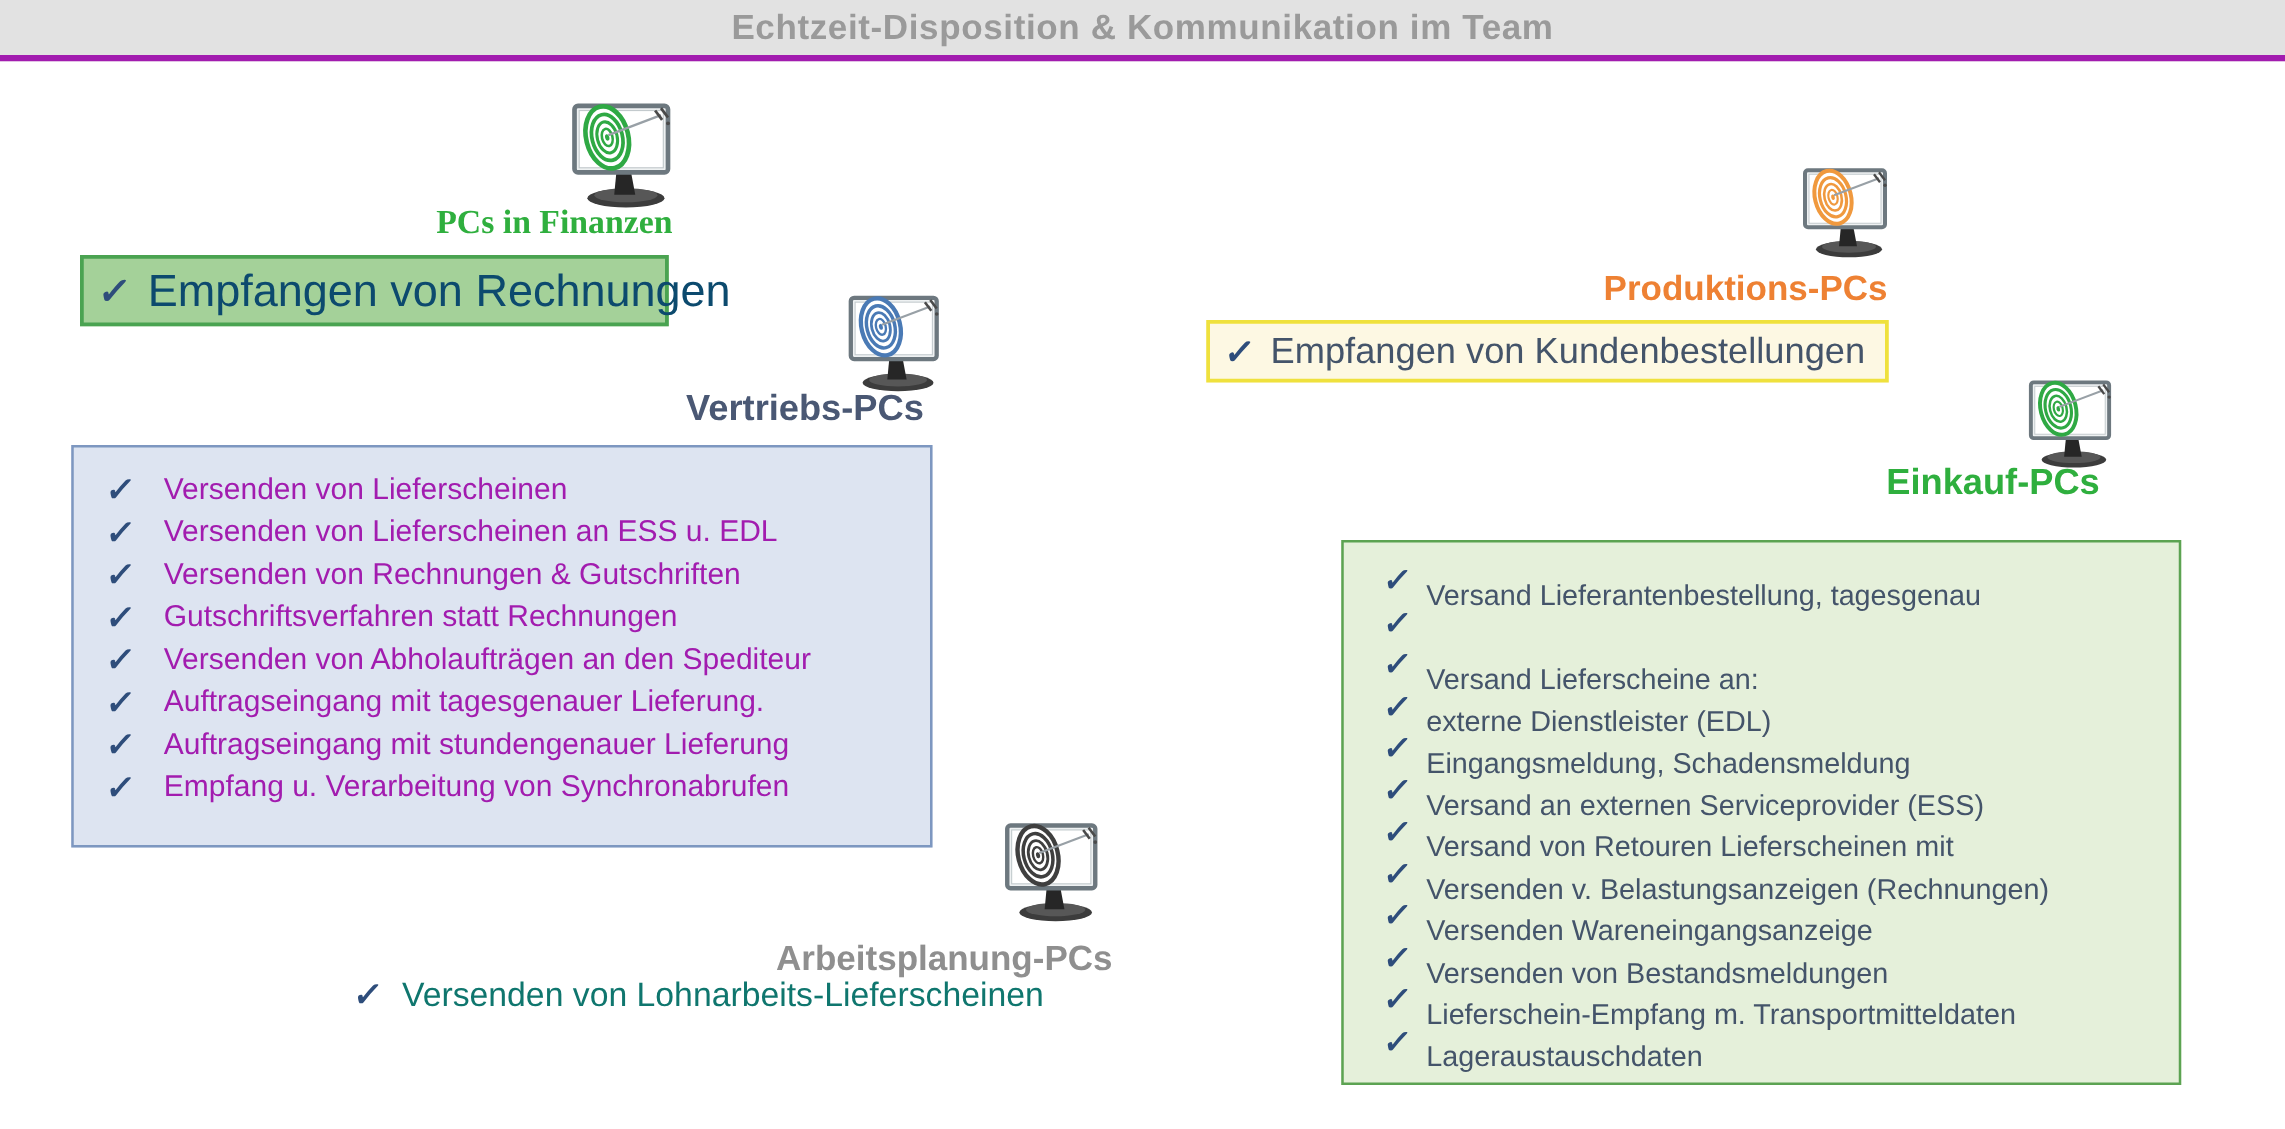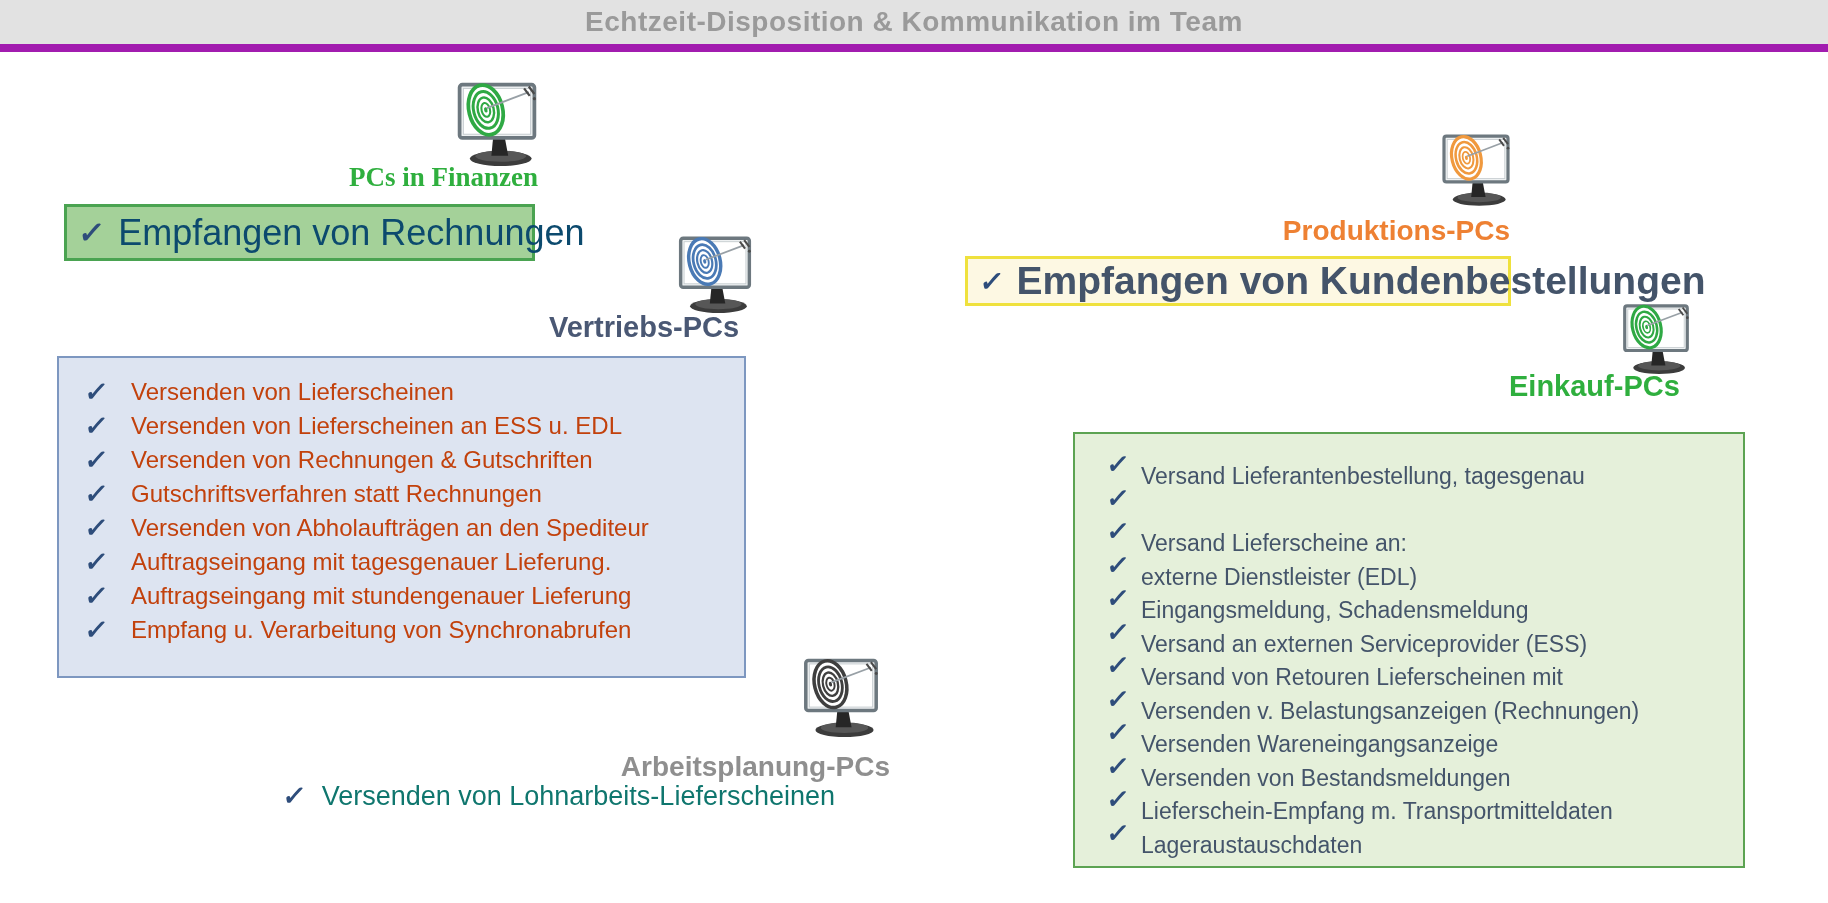--- a/index.html
+++ b/index.html
@@ -3,21 +3,21 @@
 <meta charset="utf-8">
 <style>
   html,body{margin:0;padding:0;background:#ffffff;}
   #slide{
     position:relative;width:1828px;height:903px;background:#ffffff;overflow:hidden;
     font-family:"Liberation Sans",sans-serif;
   }
   
   #titlebar{
     position:absolute;left:0;top:0;width:100%;height:44px;
-    background:#e2e2e2;border-bottom:8px solid #a21caf;
+    background:#e2e2e2;border-bottom:5px solid #a21caf;
     display:flex;align-items:center;justify-content:center;
   }
   #titlebar .title{
     color:#9a9a9a;font-size:28px;font-weight:bold;letter-spacing:.5px;white-space:nowrap;
   }
   
   .abs{position:absolute;}
   .monitor{color:#2fa944;}
   .monitor svg{overflow:visible;display:block;}
   .group-label{font-weight:bold;white-space:nowrap;}
@@ -27,31 +27,31 @@
   #lbl-finanzen{left:300px;top:162px;width:238px;text-align:right;font-size:27px;color:#2faf3e;font-family:Liberation Serif, serif;}
   #box-finanzen{left:64px;top:204px;width:471px;height:57px;background:#a4d199;border:3px solid #4aa351;padding-left:12px;}
   #box-finanzen .check{font-size:30px;margin-right:14px;}
   #box-finanzen .task-label{font-size:36px;color:#0c4a6e;white-space:nowrap;}
   
   #lbl-vertrieb{left:538px;top:311px;width:212px;text-align:center;font-size:29px;color:#4a5874;}
   #box-vertrieb{left:57px;top:356px;width:689px;height:322px;background:#dde4f1;border:2px solid #7d97c0;
     box-sizing:border-box;padding-top:17px;display:block;}
   #box-vertrieb .row{display:flex;align-items:center;height:34px;}
   #box-vertrieb .check{font-size:27px;width:72px;padding-left:26px;box-sizing:border-box;}
-  #box-vertrieb .task-label{font-size:24px;color:#c2410c;white-space:nowrap;}
+  #box-vertrieb .task-label{font-size:24px;color:#a21caf;white-space:nowrap;}
   
   #lbl-arbeitsplanung{left:600px;top:751px;width:290px;text-align:right;font-size:28px;color:#8f8f8f;}
   #line-arbeitsplanung{left:283px;top:780px;display:flex;align-items:center;}
   #line-arbeitsplanung .check{font-size:27px;margin-right:16px;}
   #line-arbeitsplanung .task-label{font-size:27px;color:#0f766e;white-space:nowrap;}
   
   #lbl-produktion{left:1254px;top:215px;width:256px;text-align:right;font-size:28px;color:#ee8133;}
   #box-produktion{left:965px;top:256px;width:546px;height:50px;background:#fdf8e3;border:3px solid #efe13d;padding-left:12px;}
   #box-produktion .check{font-size:28px;margin-right:13px;}
-  #box-produktion .task-label{font-size:39px;color:#44546a;white-space:nowrap;font-weight:bold;}
+  #box-produktion .task-label{font-size:29px;color:#44546a;white-space:nowrap;}
   
   #lbl-einkauf{left:1509px;top:370px;width:172px;text-align:left;font-size:29px;color:#2faf3e;}
   #box-einkauf{left:1073px;top:432px;width:672px;height:436px;background:#e5f0da;border:2px solid #5ca352;
     box-sizing:border-box;padding-top:14px;display:block;}
   #box-einkauf .row{display:flex;align-items:center;height:33.5px;}
   #box-einkauf .check{font-size:26px;width:66px;padding-left:32px;box-sizing:border-box;}
   #box-einkauf .task-label{font-size:23px;color:#44546a;white-space:nowrap;margin-top:24px;}
   
   #mon-finanzen{left:450px;top:80px;width:94px;height:86px;color:#2fa944;}
   #mon-vertrieb{left:672px;top:234px;width:86px;height:79px;color:#4a7ab5;}

